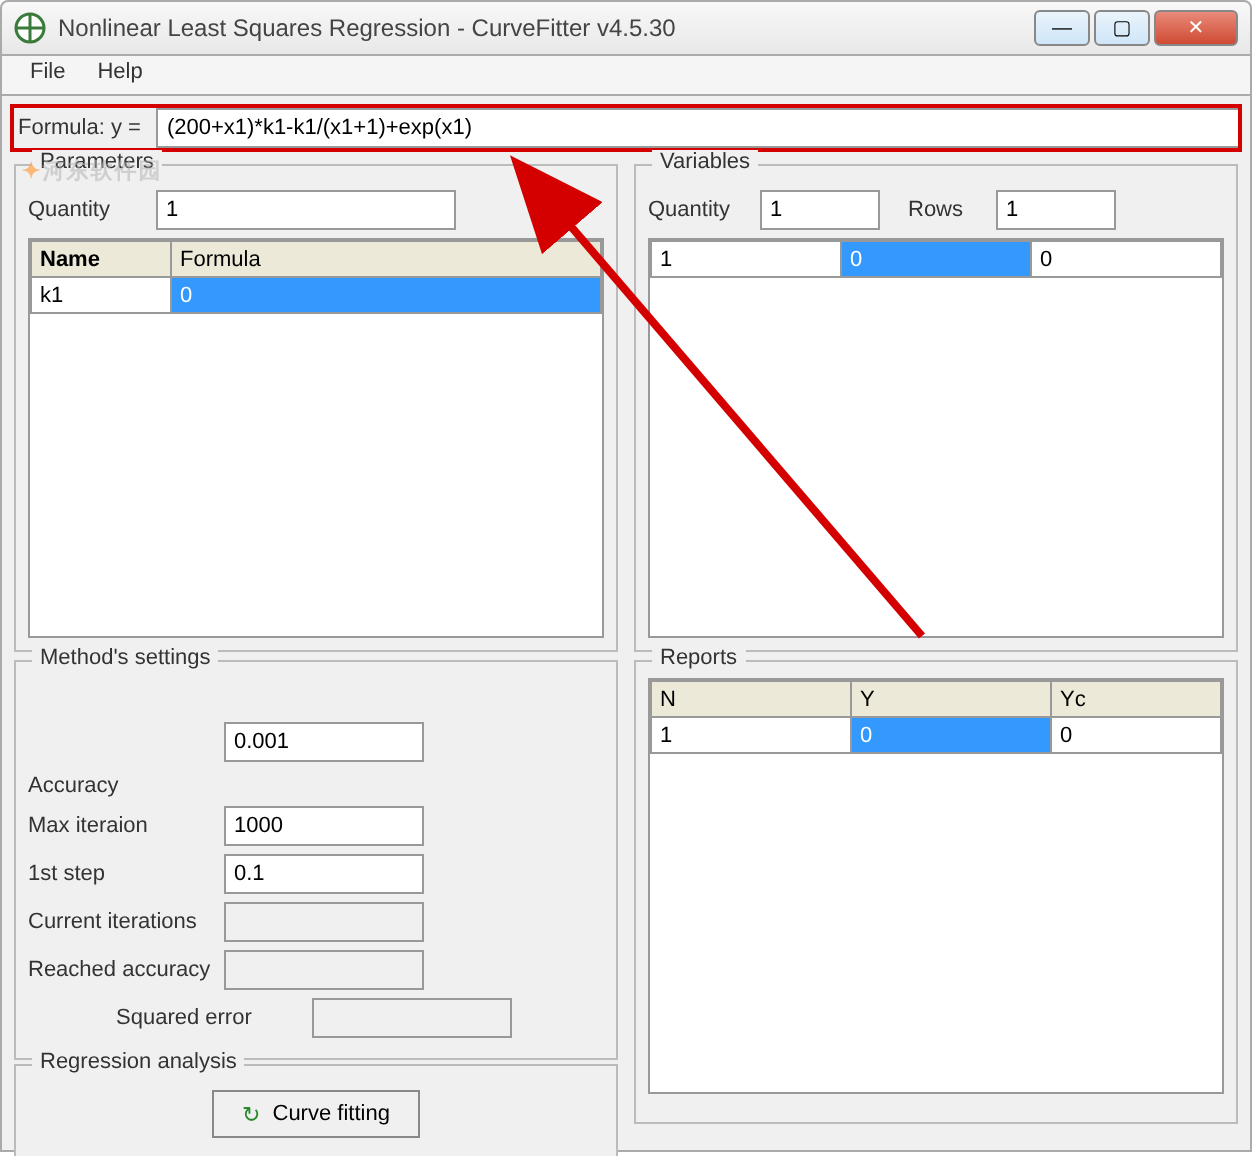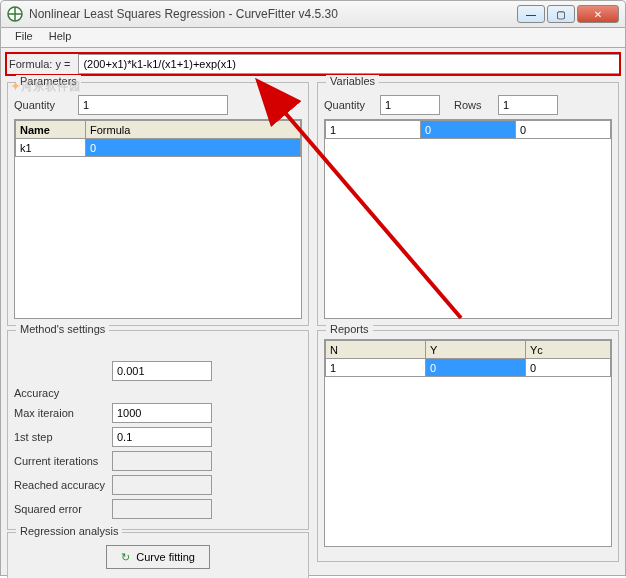--- a/index.html
+++ b/index.html
@@ -182,21 +182,21 @@
         </div>
         <div class="field-row">
           <label style="width:92px;">Current iterations</label>
           <input class="med ro" type="text" readonly="" value="" style="">
         </div>
         <div class="field-row">
           <label style="width:92px;">Reached accuracy</label>
           <input class="med ro" type="text" readonly="" value="" style="">
         </div>
         <div class="field-row">
-          <label style="width:92px;">Squared error</label>
+          <label style="width:92px;margin-left:44px;">Squared error</label>
           <input class="med ro" type="text" readonly="" value="" style="">
         </div>
       </div>
       <div class="groupbox">
         <span class="legend">Regression analysis</span>
         <div style="text-align:center; padding:4px 0;">
           <button class="btn">
             <span class="icon-refresh">↻</span>
             <span>Curve fitting</span>
           </button>

